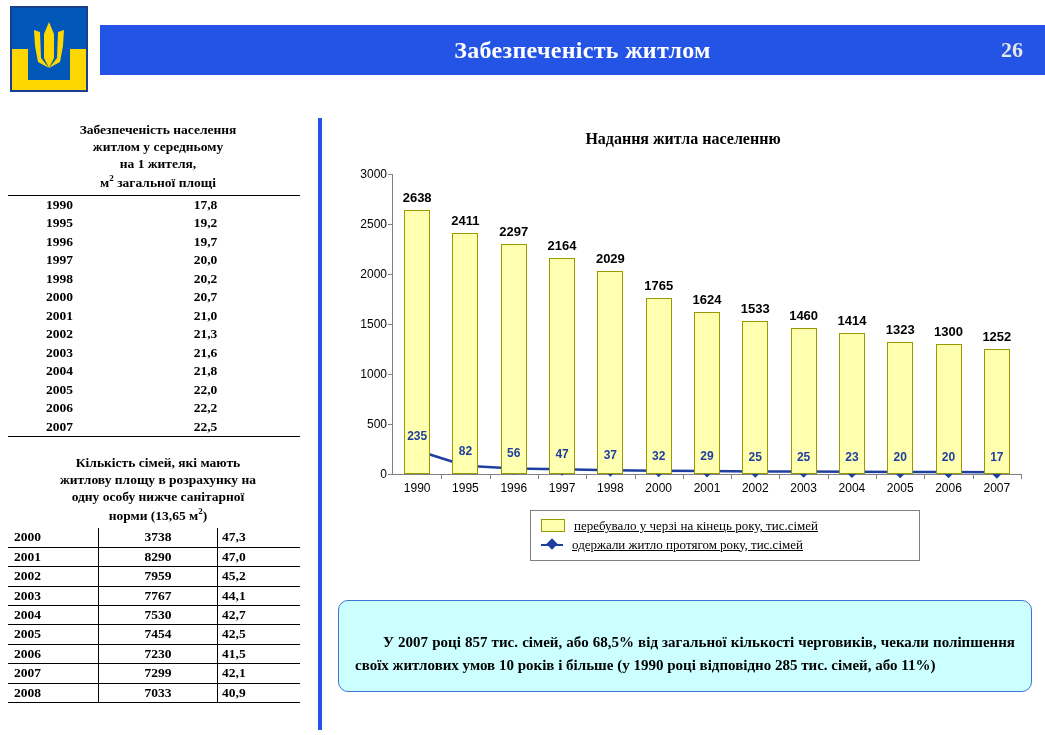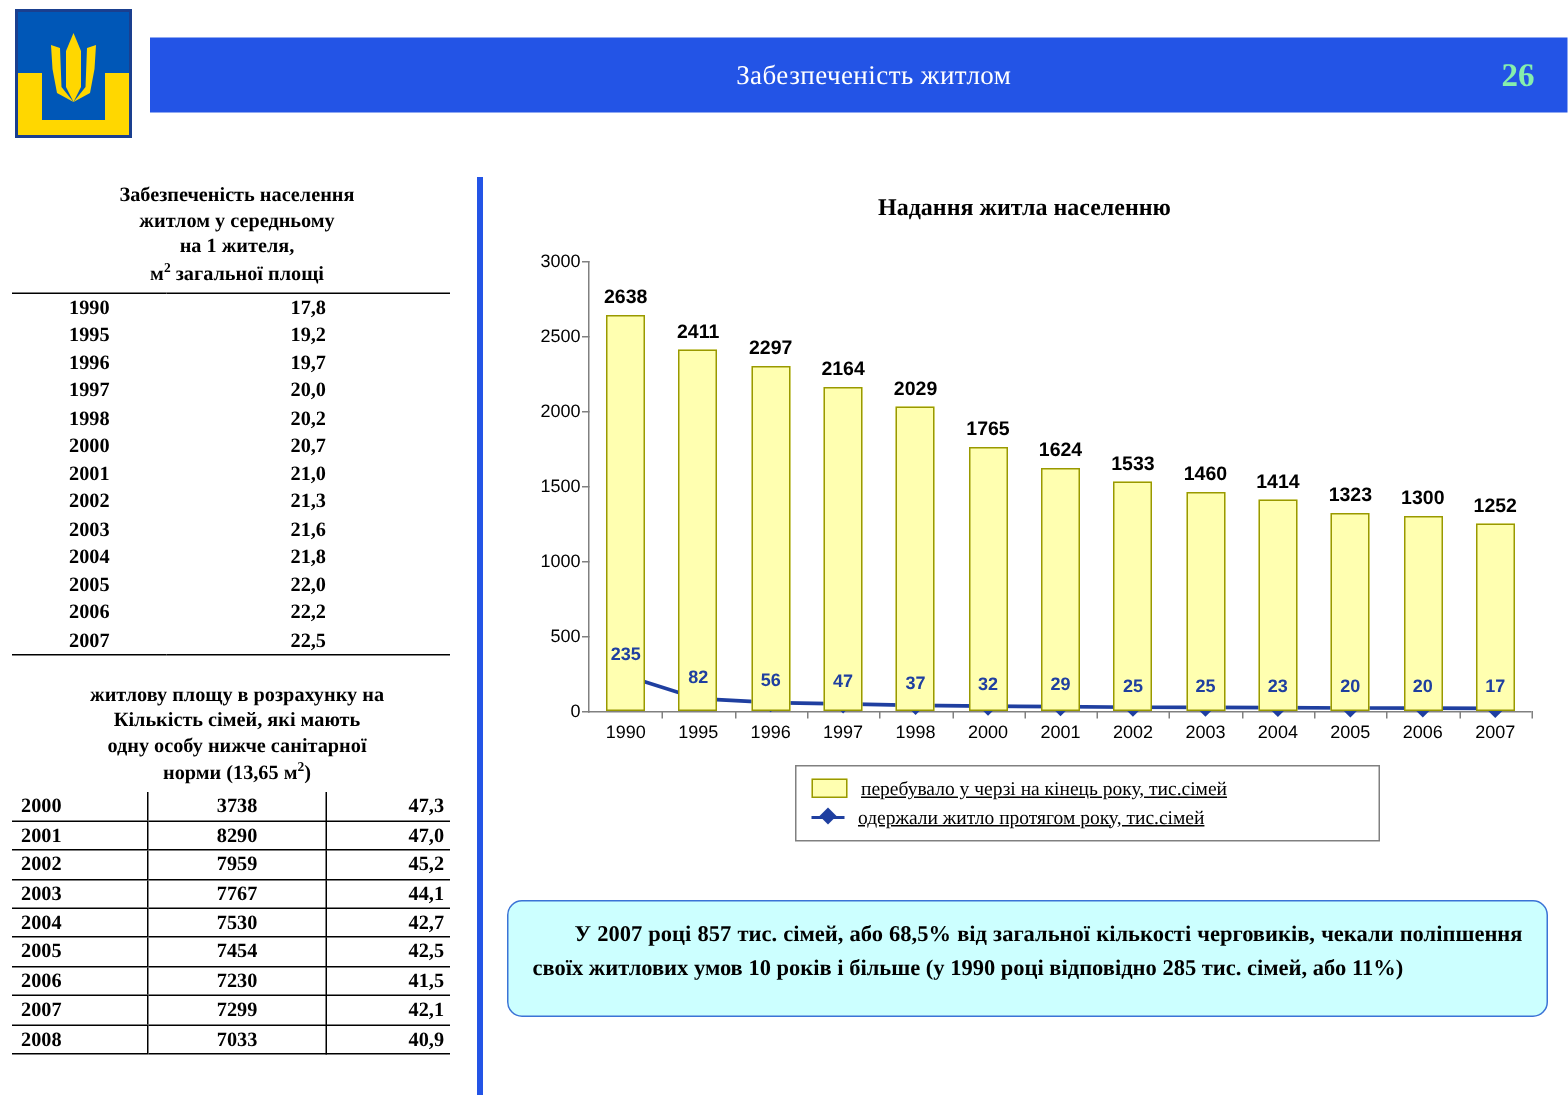--- a/index.html
+++ b/index.html
@@ -41,33 +41,33 @@
     left: 100px; top: 25px;
     width: 945px;
     height: 50px;
     background: #2354e6;
     color: #ffffff;
     display: flex;
     align-items: center;
     justify-content: center;
   }
   .title-text {
-    font-size: 18px;
-    font-weight: normal;
+    font-size: 24px;
+    font-weight: bold;
     letter-spacing: .3px;
     margin-left: 20px;
   }
   .page-number {
     position: absolute;
     right: 22px;
     top: 50%;
     transform: translateY(-50%);
     font-size: 22px;
     font-weight: bold;
-    color: #86efac;
+    color: #e5e5e5;
   }
 
   
   .vdivider {
     position: absolute;
     left: 318px;
     top: 118px;
     width: 4px;
     height: 612px;
     background: #2354e6;
@@ -113,21 +113,21 @@
     text-align: center;
     font-weight: bold;
     font-size: 13px;
     line-height: 1.2;
     border: 1px solid #000;
     padding: 2px 4px;
   }
   .t2 td { font-size: 13.5px; }
   .t2 .c1 { width: 80px; text-align: left; padding-left: 6px; }
   .t2 .c2 { width: 110px; text-align: center; border-left: 1px solid #000; border-right: 1px solid #000;}
-  .t2 .c3 { text-align: right; }
+  .t2 .c3 { text-align: left; }
   .t2 tr td { border-bottom: 1px solid #000; }
   .t2 .hdrrow th.hc1 { border-left: none; border-top: none; border-right:1px solid #000;}
   .gap { height: 18px; }
 
   
   .chart-panel {
     position: absolute;
     left: 330px;
     top: 118px;
     width: 706px;
@@ -268,26 +268,26 @@
     background: #1f3fa0;
     transform: rotate(45deg);
   }
 
   
   .notebox {
     position: absolute;
     left: 338px;
     top: 600px;
     width: 694px;
-    height: 78px;
+    height: 92px;
     background: #ccffff;
     border: 1px solid #3b73d6;
     border-radius: 10px;
     box-sizing: border-box;
-    padding: 11px 16px 10px 16px;
+    padding: 30px 16px 10px 16px;
   }
   .notebox p {
     margin: 0;
     font-size: 15px;
     font-weight: bold;
     line-height: 1.5;
     text-align: justify;
     text-indent: 28px;
     color: #000;
   }
@@ -376,22 +376,22 @@
       <tr class="line-bot">
         <td class="yr">2007</td>
         <td class="vl">22,5</td>
       </tr>
     </tbody>
   </table>
 
   <div class="gap"></div>
 
   <div class="tbl-caption">
+    <div>Кількість сімей, які мають</div>
     <div>житлову площу в розрахунку на</div>
-    <div>Кількість сімей, які мають</div>
     <div>одну особу нижче санітарної</div>
     <div>
       <span>норми (13,65 м</span><sup>2</sup><span>)</span>
     </div>
   </div>
 
   <table class="dt t2">
     <tbody>
       <tr>
         <td class="c1">2000</td>

